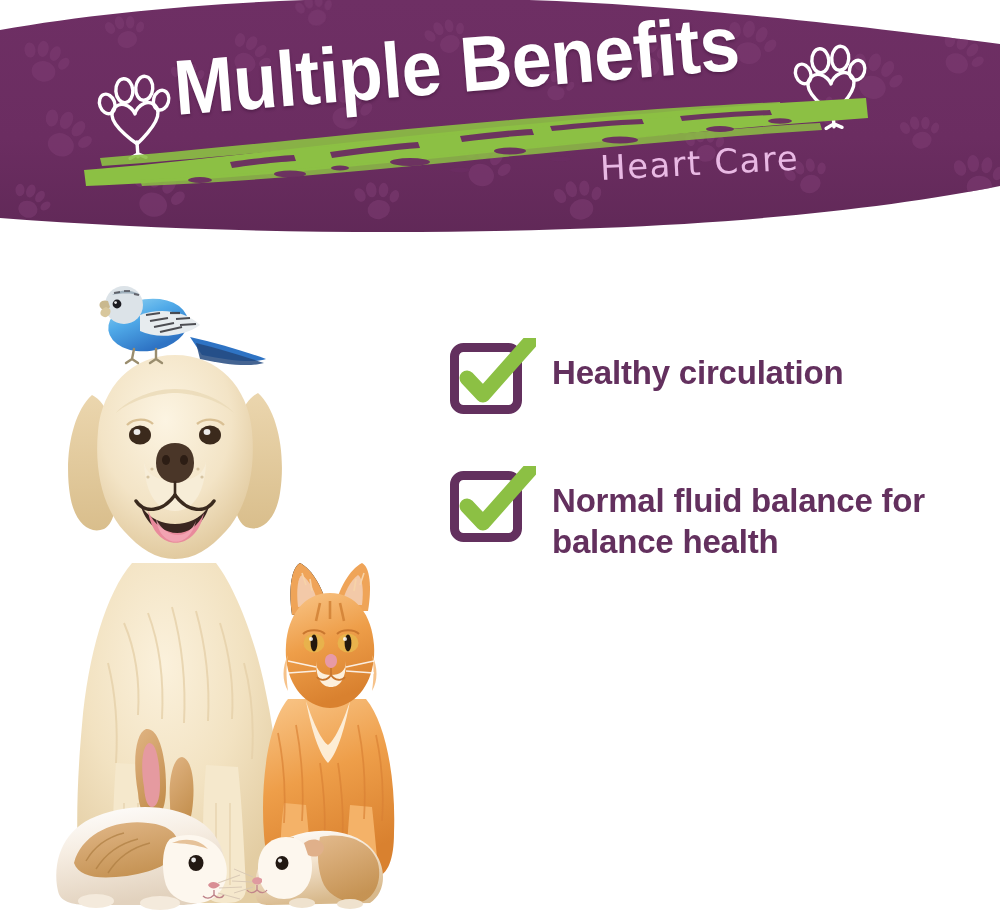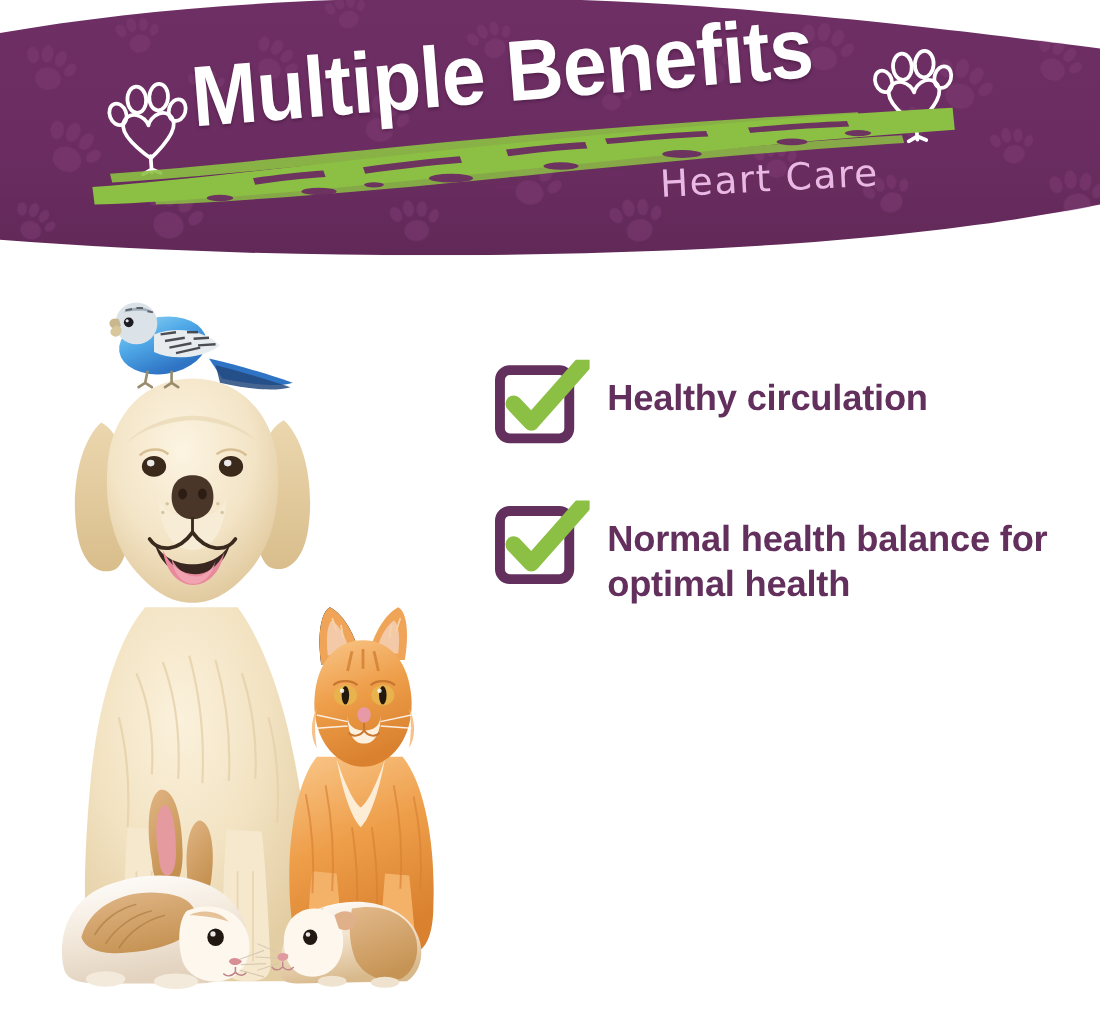--- a/index.html
+++ b/index.html
@@ -105,21 +105,21 @@
     font-weight: 400;
     letter-spacing: 1.5px;
     color: #e9b9e4;
     white-space: nowrap;
   }
 
   
   .body-area {
     position: absolute;
     left: 0;
-    top: 232px;
+    top: 243px;
     width: 1000px;
     height: 673px;
     background: #ffffff;
   }
 
   
   .animals {
     position: absolute;
     left: 20px;
     top: 20px;
@@ -648,19 +648,19 @@
         <div class="benefit-label">Healthy circulation</div>
       </div>
 
       <div class="benefit-row">
         <div class="checkbox">
           <svg viewBox="0 0 86 80">
             <rect x="4.5" y="9.5" width="63" height="62" rx="9" ry="9" fill="none" stroke="#63305E" stroke-width="9"></rect>
             <path d="M17,40 L33,57 L80,4" fill="none" stroke="#8CC044" stroke-width="15" stroke-linecap="round" stroke-linejoin="round"></path>
           </svg>
         </div>
-        <div class="benefit-label">Normal health balance for optimal health</div>
+        <div class="benefit-label">Normal fluid balance for balance health</div>
       </div>
 
 
     </div>
   </div>
 </div>
 
 </body></html>

